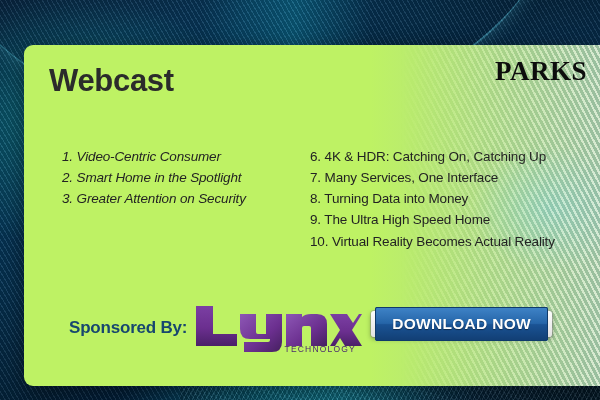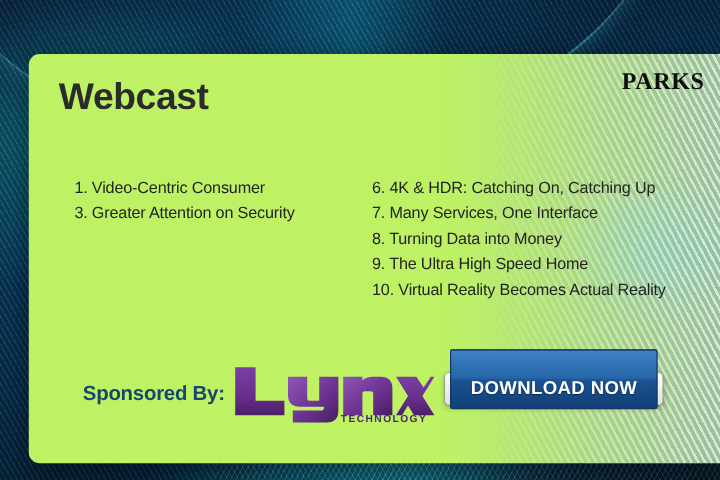--- a/index.html
+++ b/index.html
@@ -101,21 +101,21 @@
     position:absolute;left:25px;top:20px;
     font-size:31px;font-weight:bold;letter-spacing:-.3px;
     color:#2b2b2b;line-height:1;
   }
   .logo{
     position:absolute;right:13px;top:14px;
     text-align:right;color:#0d0d0d;line-height:.92;
   }
   .logo .l1{
     font-family:"Liberation Serif","DejaVu Serif",serif;
-    font-size:20px;font-weight:bold;letter-spacing:.5px;
+    font-size:27px;font-weight:bold;letter-spacing:.5px;
   }
   .logo .l2{
     font-family:"Liberation Serif","DejaVu Serif",serif;
     font-size:19px;font-weight:bold;letter-spacing:.4px;
   }
 
   .subtitle{
     position:absolute;left:17px;right:10px;top:70px;
     font-size:17.5px;font-weight:bold;letter-spacing:-.35px;
     color:#17476f;white-space:nowrap;
@@ -126,51 +126,51 @@
     position:absolute;left:16px;right:8px;top:101px;
     display:flex;gap:8px;
   }
   .col{flex:0 0 auto;}
   .col-left{width:258px;}
   .col-right{width:300px;}
   .trend{
     font-size:13.5px;color:#232323;line-height:1.565;white-space:nowrap;
     letter-spacing:-.15px;
   }
-  .col-left .trend{padding-left:36px;text-indent:-14px;}
+  .col-left .trend{padding-left:36px;text-indent:-14px;font-style:italic;}
   .col-right .trend{padding-left:18px;text-indent:-14px;}
 
   
   .sponsor-row{
     position:absolute;left:0;right:0;bottom:28px;height:56px;
   }
   .sponsored-by{
     position:absolute;left:45px;top:16px;
     font-size:17px;font-weight:bold;color:#17476f;letter-spacing:-.2px;text-align:center;
   }
   
   .lynx{position:absolute;left:168px;top:0px;width:170px;height:56px;}
   .lynx svg{display:block;}
   .lynx-tag{
     position:absolute;right:6px;bottom:4px;
-    font-size:8.5px;font-weight:bold;letter-spacing:1.2px;color:#4a2a6e;
+    font-size:8.5px;font-weight:normal;letter-spacing:1.2px;color:#4a2a6e;
   }
 
   
   .dl-wrap{
     position:absolute;right:48px;top:9px;
   }
   .dl-btn{
     display:block;border:0;cursor:pointer;
     padding:4px;border-radius:3px;
     background:linear-gradient(to bottom,#fdfdfd,#e2e2e2);
     box-shadow:0 2px 5px rgba(0,0,0,.35), 0 0 0 1px rgba(160,160,160,.5);
   }
   .dl-face{
-    padding:23px 16px 8px;border-radius:2px;
+    padding:7px 16px 8px;border-radius:2px;
     background:linear-gradient(to bottom,#3a7cc0 0%,#2463a6 45%,#12declare 45%,#134b87 100%);
     background:linear-gradient(to bottom,#3e82c6 0%,#2565a8 48%,#1a5394 52%,#123f75 100%);
     border:1px solid #0f3a6b;
     color:#ffffff;font-size:15.5px;font-weight:bold;letter-spacing:.3px;
     text-shadow:0 1px 1px rgba(0,0,0,.45);
     white-space:nowrap;
   }
 </style>
 </head>
 <body>
@@ -200,20 +200,21 @@
       <div class="headline">Webcast</div>
 
       <div class="logo">
         <div class="l1">PARKS</div>
       </div>
 
 
       <div class="lists">
         <div class="col col-left">
           <div class="trend">1. Video-Centric Consumer</div>
+          <div class="trend">2. Smart Home in the Spotlight</div>
           <div class="trend">3. Greater Attention on Security</div>
         </div>
         <div class="col col-right">
           <div class="trend">6. 4K &amp; HDR: Catching On, Catching Up</div>
           <div class="trend">7. Many Services, One Interface</div>
           <div class="trend">8. Turning Data into Money</div>
           <div class="trend">9. The Ultra High Speed Home</div>
           <div class="trend">10. Virtual Reality Becomes Actual Reality</div>
         </div>
       </div>

